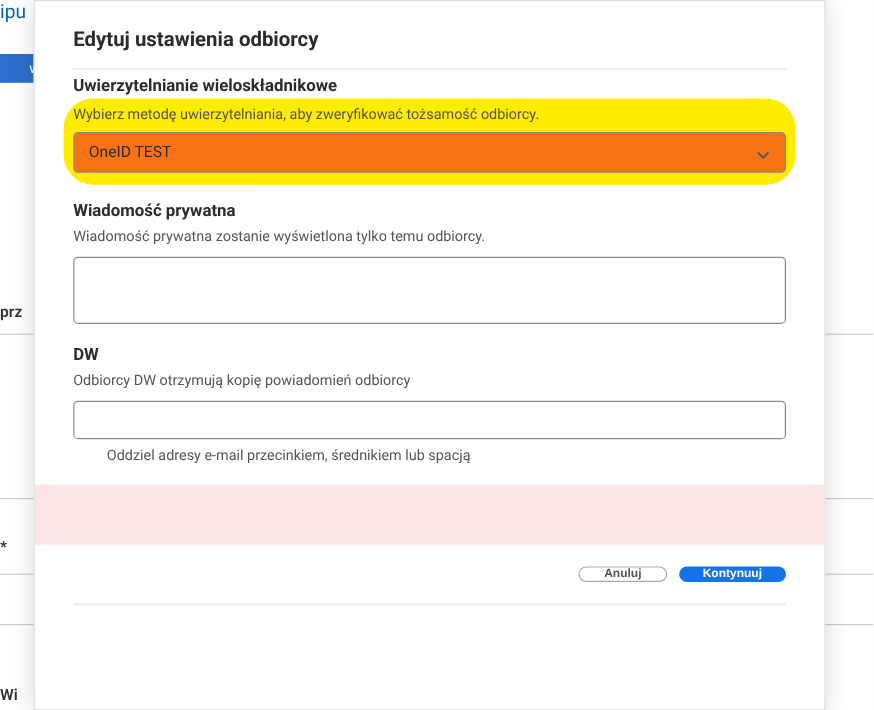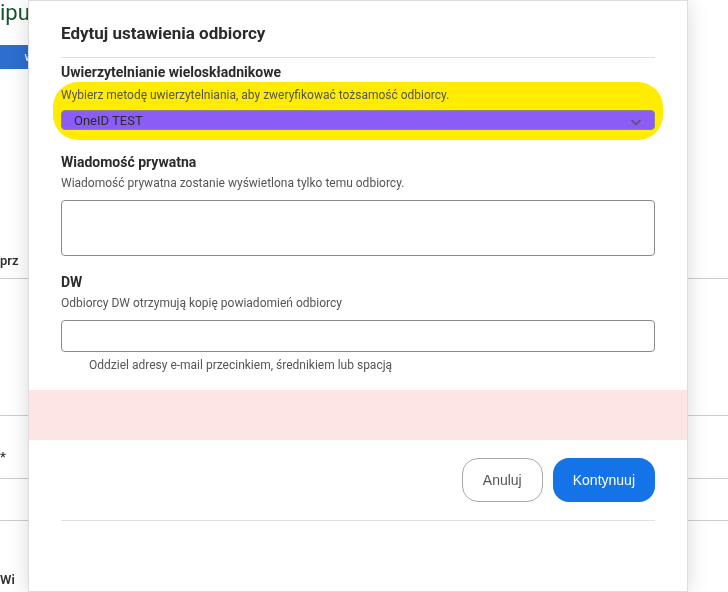--- a/index.html
+++ b/index.html
@@ -29,22 +29,22 @@
       color: #fff;
       font-size: 12px;
       text-align: right;
       padding-right: 6px;
       line-height: 24px;
     }
     .bg-text-top {
       position: absolute;
       top: 0;
       left: 0;
-      font-size: 22px;
-      color: #14532d;
+      font-size: 16px;
+      color: #0369a1;
       text-align: center;
     }
     .bg-label {
       position: absolute;
       font-size: 13px;
       color: #333;
       font-weight: 600;
     }
     .bg-prz { top: 253px; left: 0; }
     .bg-josc { top: 408px; left: 0; padding-left: 36px; }
@@ -97,24 +97,24 @@
       background: #ffec00;
       padding: 6px 8px 10px 8px;
       margin: -4px -8px 14px -8px;
       border-radius: 25px;
     }
     .highlight-yellow .section-desc {
       margin-bottom: 8px;
     }
     .select-wrap {
       position: relative;
-      background: #8b5cf6;
+      background: #f97316;
       border: 1px solid #8a8a8a;
       border-radius: 4px;
-      height: 20px;
+      height: 34px;
       display: flex;
       align-items: center;
       padding: 0 12px;
       cursor: pointer;
     }
     .select-value {
       font-size: 13px;
       color: #2b2b2b;
       flex: 1;
     }
@@ -160,24 +160,24 @@
       margin: 0 -32px 18px -32px;
     }
     .button-row {
       display: flex;
       justify-content: flex-end;
       gap: 10px;
       padding-bottom: 18px;
       border-bottom: 1px solid #e0e0e0;
     }
     .btn {
-      padding: 13px 20px;
+      padding: 0 20px;
       border-radius: 16px;
-      font-size: 14px;
-      font-weight: 400;
+      font-size: 10px;
+      font-weight: 700;
       cursor: pointer;
       border: none;
     }
     .btn-secondary {
       background: #fff;
       color: #555;
       border: 1.5px solid #aaa;
     }
     .btn-primary {
       background: #1473e6;

